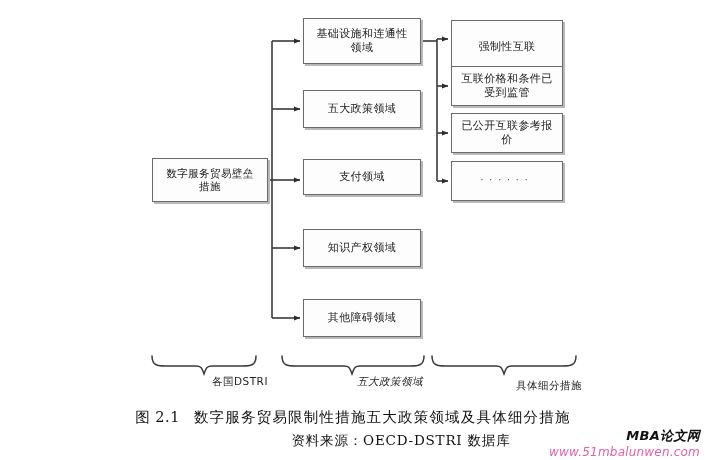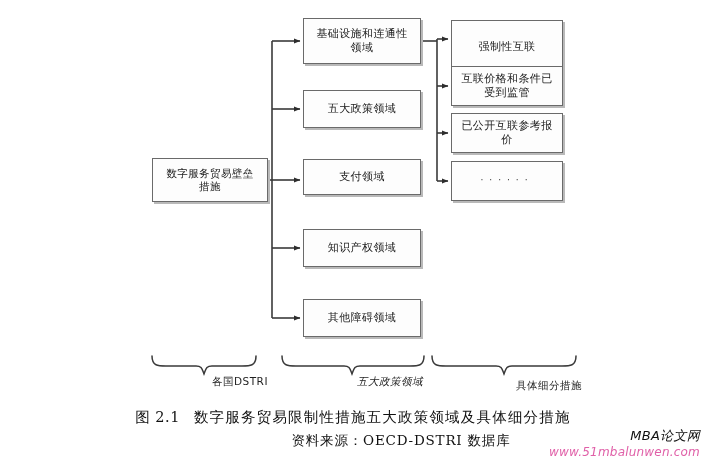--- a/index.html
+++ b/index.html
@@ -107,21 +107,21 @@
   .watermark {
     position: absolute;
     right: 6px;
     text-align: right;
     font-style: italic;
     white-space: nowrap;
   }
   .wm-top {
     top: 427px;
     font-size: 13px;
-    font-weight: normal;
+    font-weight: bold;
     color: #111;
     letter-spacing: 0.3px;
   }
   .wm-bot {
     top: 445px;
     font-size: 12px;
     color: #e060a8;
     letter-spacing: 0.2px;
   }
 </style>

